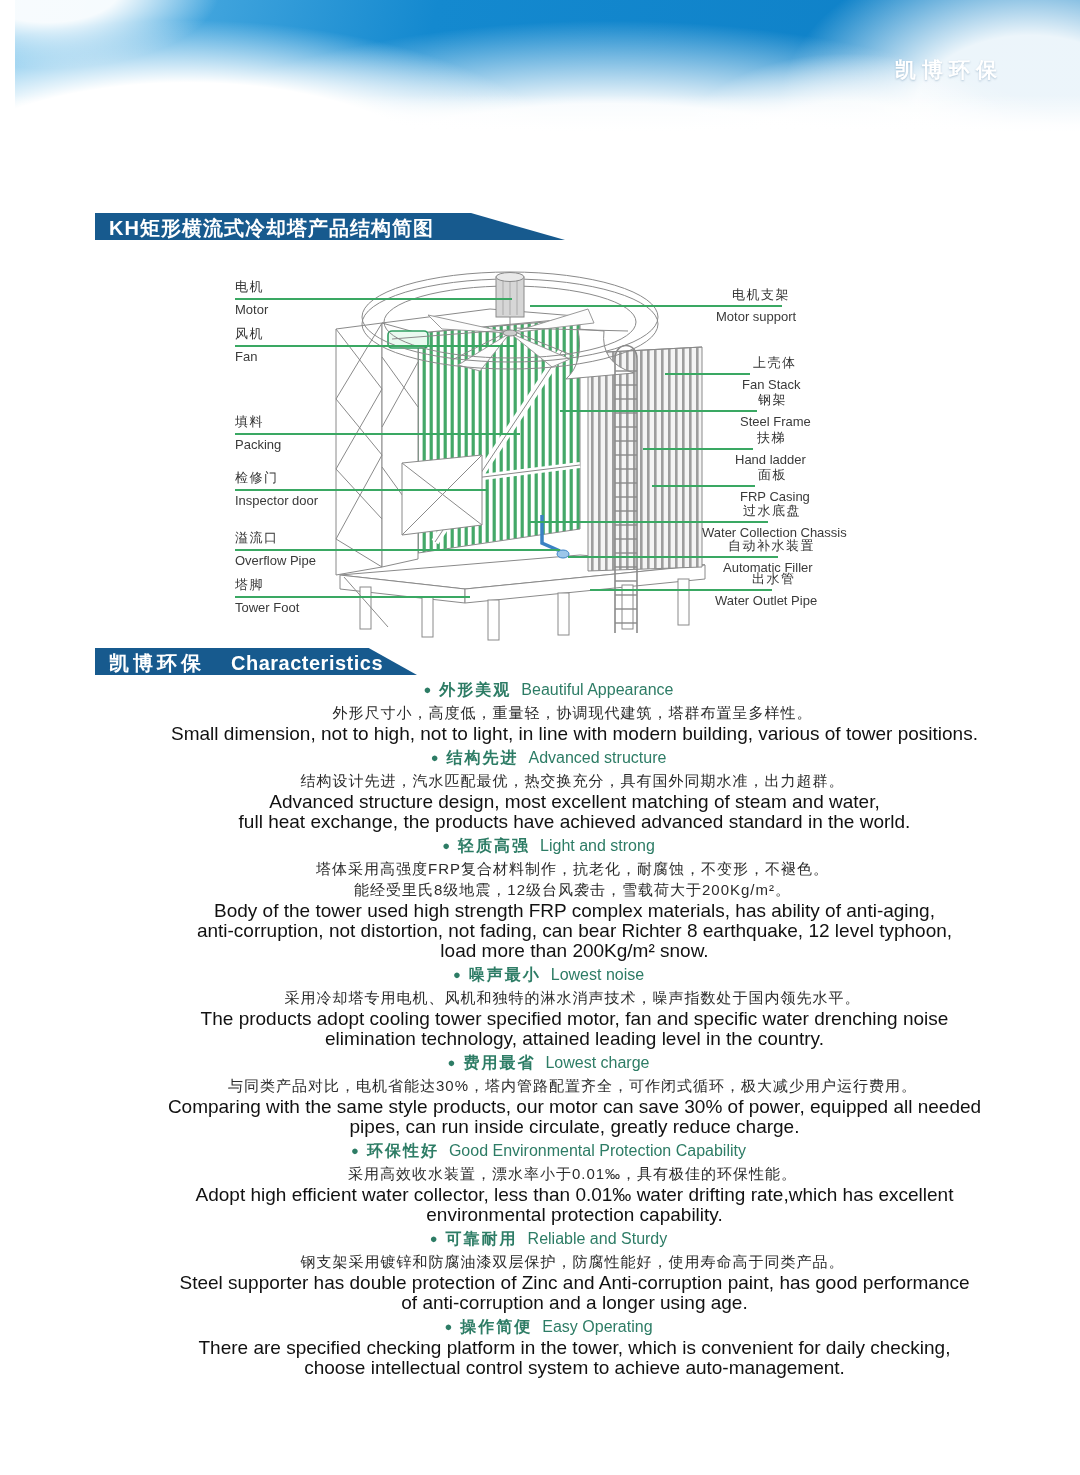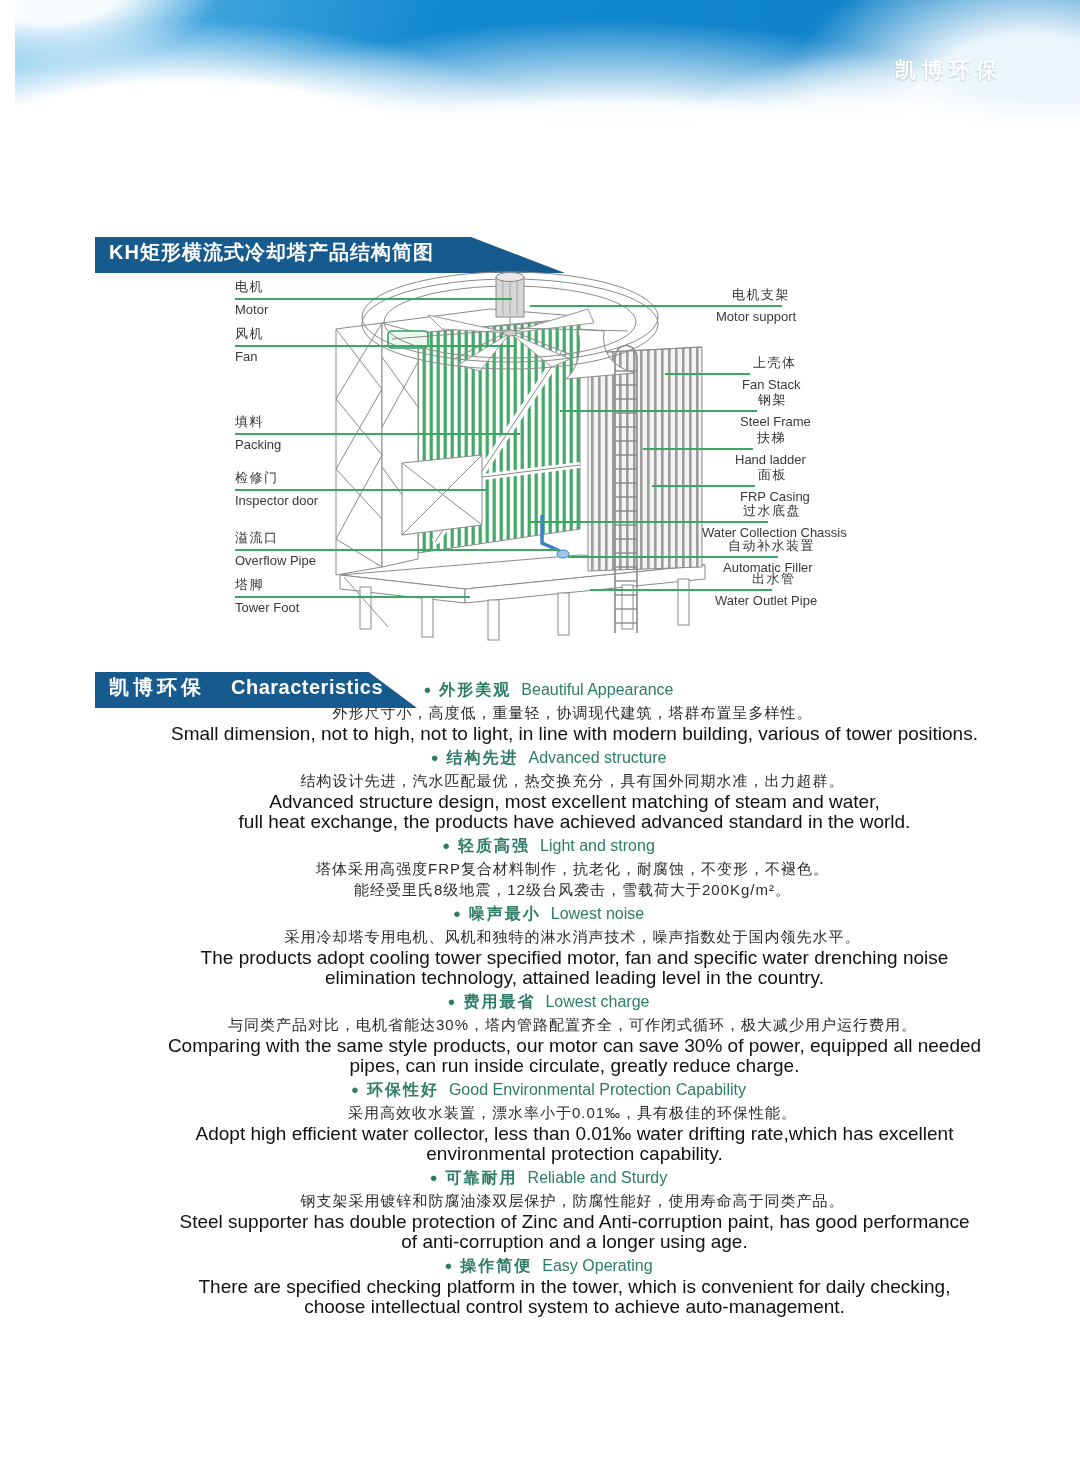--- a/index.html
+++ b/index.html
@@ -21,21 +21,21 @@
       linear-gradient(105deg,#66bbe9 0%, #1489cf 38%, #0d7ec5 100%);
   }
   .brand{
     position:absolute;right:92px;top:56px;
     color:#fff;font-size:21px;font-weight:bold;letter-spacing:6px;
     text-shadow:0 1px 2px rgba(0,60,110,.25);
   }
   
   .banner{
     position:absolute;background:#175a8e;color:#fff;font-weight:bold;
-    font-size:20px;line-height:31px;height:36px;padding-left:14px;box-sizing:border-box;margin-top:24px;
+    font-size:20px;line-height:31px;height:27px;padding-left:14px;box-sizing:border-box;
   }
   .banner1{
     left:95px;top:213px;width:470px;
     clip-path:polygon(0 0, 80% 0, 100% 100%, 0 100%);
     letter-spacing:1px;
   }
   .banner2{
     left:0;top:0;width:322px;
     clip-path:polygon(0 0, 85% 0, 100% 100%, 0 100%);
   }
@@ -256,20 +256,23 @@
       <div class="char-head"><span class="bullet">●</span><span class="zh-t">结构先进</span><span class="en-t">Advanced structure</span></div>
       <div class="char-zh">结构设计先进，汽水匹配最优，热交换充分，具有国外同期水准，出力超群。</div>
       <div class="char-en">Advanced structure design, most excellent matching of steam and water,
 full heat exchange, the products have achieved advanced standard in the world.</div>
     </div>
 
     <div class="char-item">
       <div class="char-head"><span class="bullet">●</span><span class="zh-t">轻质高强</span><span class="en-t">Light and strong</span></div>
       <div class="char-zh">塔体采用高强度FRP复合材料制作，抗老化，耐腐蚀，不变形，不褪色。
 能经受里氏8级地震，12级台风袭击，雪载荷大于200Kg/m²。</div>
+      <div class="char-en">Body of the tower used high strength FRP complex materials, has ability of anti-aging,
+anti-corruption, not distortion, not fading, can bear Richter 8 earthquake, 12 level typhoon,
+load more than 200Kg/m² snow.</div>
     </div>
 
     <div class="char-item">
       <div class="char-head"><span class="bullet">●</span><span class="zh-t">噪声最小</span><span class="en-t">Lowest noise</span></div>
       <div class="char-zh">采用冷却塔专用电机、风机和独特的淋水消声技术，噪声指数处于国内领先水平。</div>
       <div class="char-en">The products adopt cooling tower specified motor, fan and specific water drenching noise
 elimination technology, attained leading level in the country.</div>
     </div>
 
     <div class="char-item">

